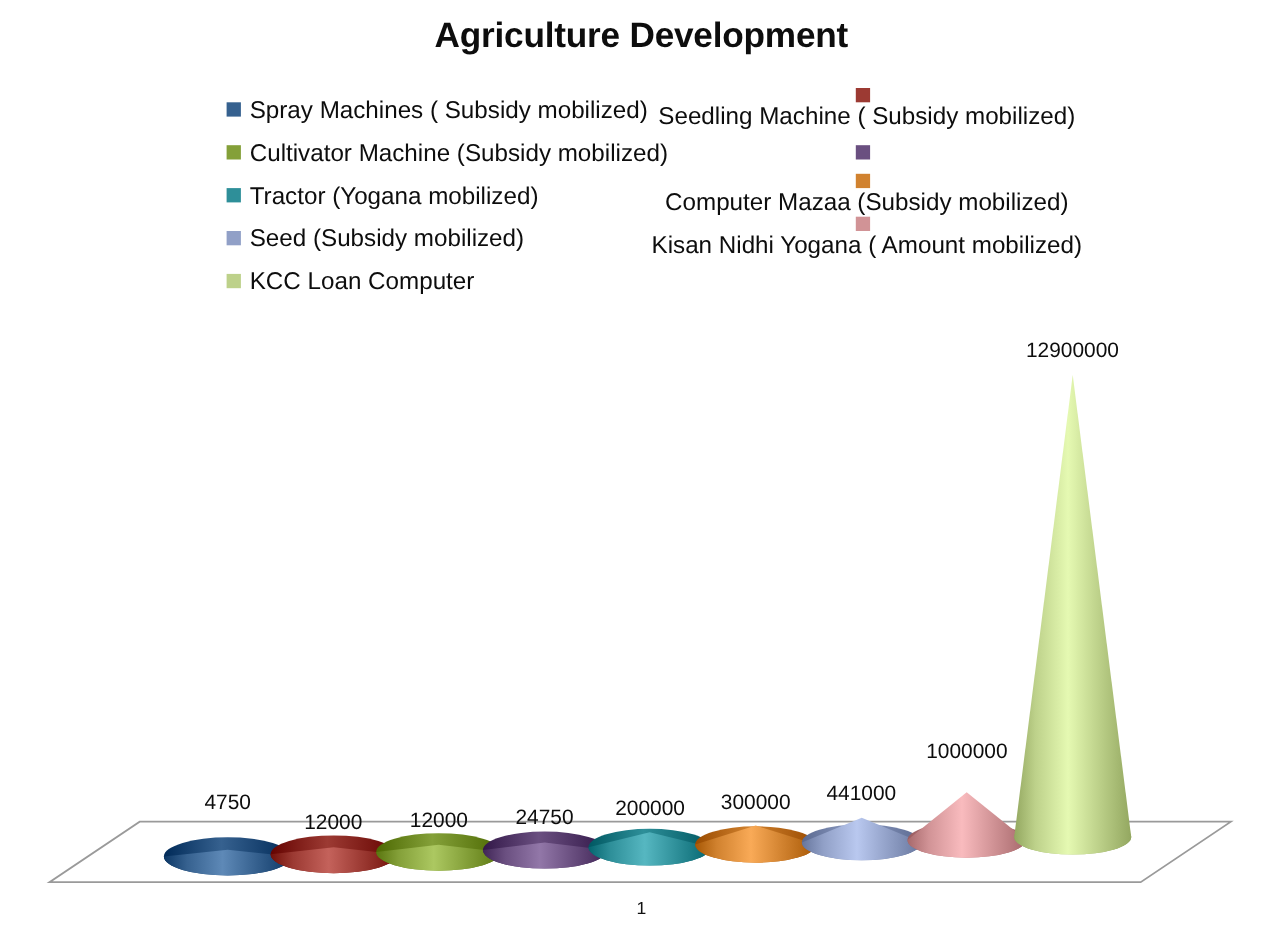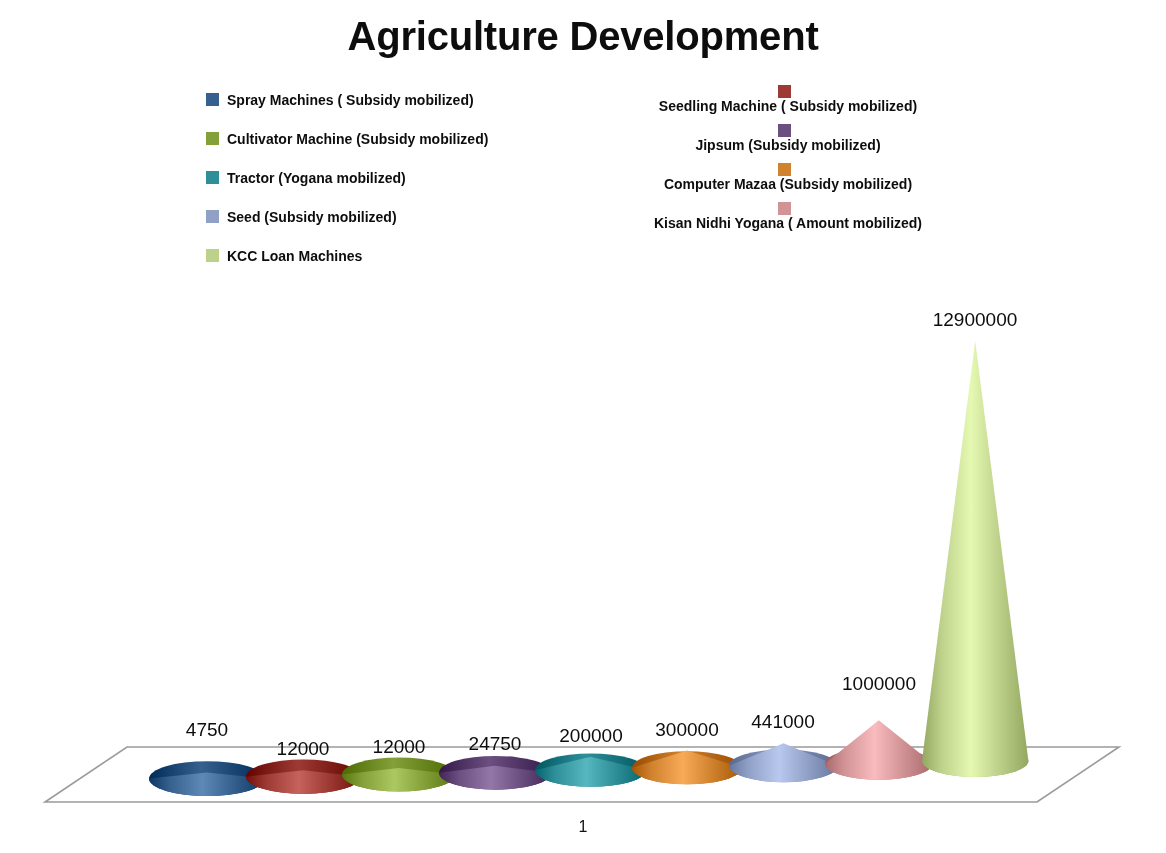--- a/index.html
+++ b/index.html
@@ -17,21 +17,21 @@
     color: #000000;
   }
 
   
   #chart-title {
     position: absolute;
     top: 14px;
     left: 0;
     width: 1166px;
     text-align: center;
-    font-size: 40px;
+    font-size: 32px;
     font-weight: bold;
     letter-spacing: -0.2px;
     color: #0d0d0d;
   }
 
   
   #legend {
     position: absolute;
     top: 80px;
     left: 206px;
@@ -49,22 +49,22 @@
   .legend-col.left  { width: 382px; }
   .legend-col.right { width: 400px; flex-direction: column; }
   .legend-swatch {
     width: 13px;
     height: 13px;
     flex: 0 0 13px;
     margin-right: 8px;
     display: inline-block;
   }
   .legend-label {
-    font-size: 14px;
-    font-weight: bold;
+    font-size: 22px;
+    font-weight: normal;
     color: #0d0d0d;
     white-space: nowrap;
   }
 
   
   #plot-area {
     position: absolute;
     left: 0;
     top: 300px;
     width: 1166px;
@@ -126,21 +126,20 @@
         <span class="legend-label">Seedling Machine ( Subsidy mobilized)</span>
       </div>
     </div>
     <div class="legend-row">
       <div class="legend-col left">
         <span class="legend-swatch" style="background: rgb(132, 160, 57);"></span>
         <span class="legend-label">Cultivator Machine (Subsidy mobilized)</span>
       </div>
       <div class="legend-col right">
         <span class="legend-swatch" style="background: rgb(106, 79, 128);"></span>
-        <span class="legend-label">Jipsum (Subsidy mobilized)</span>
       </div>
     </div>
     <div class="legend-row">
       <div class="legend-col left">
         <span class="legend-swatch" style="background: rgb(46, 143, 153);"></span>
         <span class="legend-label">Tractor (Yogana mobilized)</span>
       </div>
       <div class="legend-col right">
         <span class="legend-swatch" style="background: rgb(209, 130, 47);"></span>
         <span class="legend-label">Computer Mazaa (Subsidy mobilized)</span>
@@ -152,21 +151,21 @@
         <span class="legend-label">Seed (Subsidy mobilized)</span>
       </div>
       <div class="legend-col right">
         <span class="legend-swatch" style="background: rgb(209, 147, 150);"></span>
         <span class="legend-label">Kisan Nidhi Yogana ( Amount mobilized)</span>
       </div>
     </div>
     <div class="legend-row">
       <div class="legend-col left">
         <span class="legend-swatch" style="background: rgb(189, 209, 138);"></span>
-        <span class="legend-label">KCC Loan Machines</span>
+        <span class="legend-label">KCC Loan Computer</span>
       </div>
       <div class="legend-col right"></div>
     </div>
   </div>
 
 <div id="plot-area">
 
   <svg id="floor-svg" width="1166" height="520">
 
     <polygon id="floor-poly" points="127,447 1119,447 1037,502 45,502" fill="#ffffff" stroke="#9a9a9a" stroke-width="1.6"></polygon>

